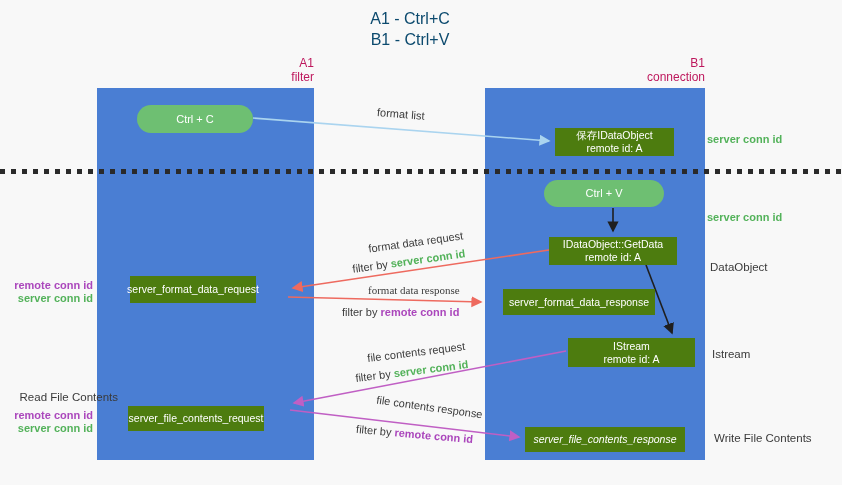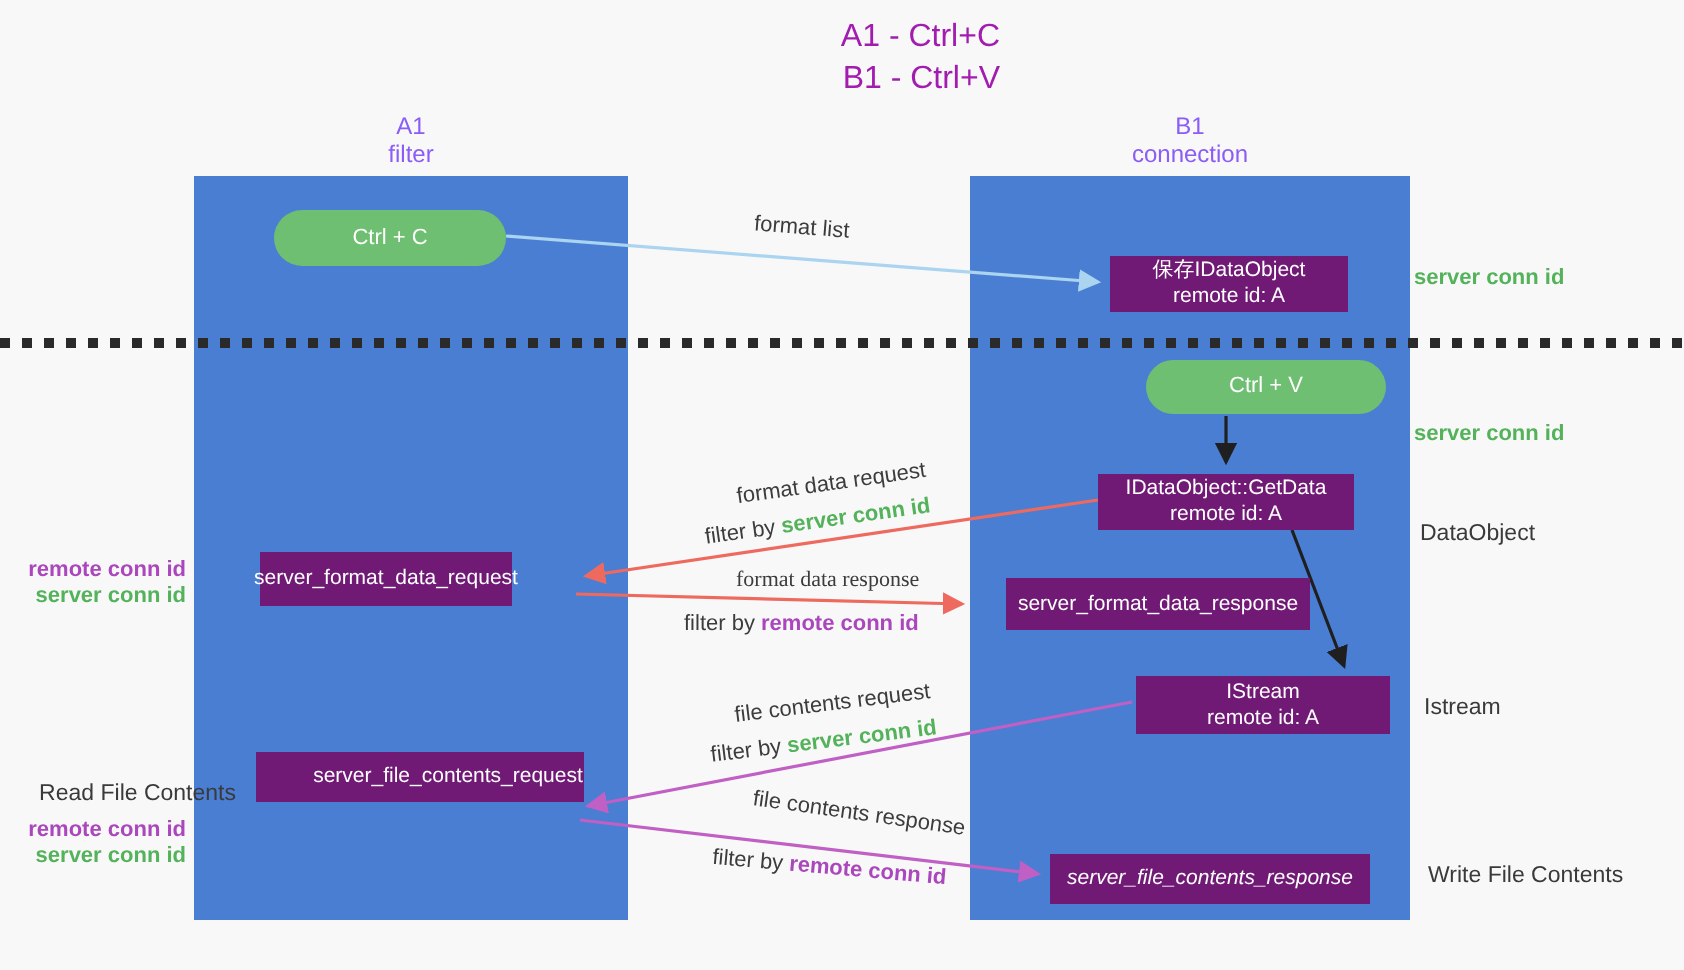--- a/index.html
+++ b/index.html
@@ -1,27 +1,27 @@
 <!DOCTYPE html>
 <html><head>
 <meta charset="utf-8">
 <style>
   html,body{margin:0;padding:0;}
   body{font-family:"Liberation Sans","DejaVu Sans",sans-serif;background:#f7f7f7;}
   .canvas{position:relative;width:842px;height:485px;background:#f8f8f8;overflow:hidden;}
-  .title{position:absolute;left:320px;top:8px;width:180px;text-align:right;
-         font-size:16px;color:#a21caf;line-height:21px;}
-  .lane-header{position:absolute;text-align:center;font-size:12px;color:#8b5cf6;line-height:14px;}
+  .title{position:absolute;left:320px;top:8px;width:180px;text-align:center;
+         font-size:16px;color:#0c4a6e;line-height:21px;}
+  .lane-header{position:absolute;text-align:right;font-size:12px;color:#be185d;line-height:14px;}
   .lane{position:absolute;background:#4a7ed3;}
   .divider{position:absolute;left:0;top:169px;width:842px;height:5px;
            background:repeating-linear-gradient(to right,#2a2a2a 0 5px,transparent 5px 11px);}
   .node{position:absolute;display:flex;flex-direction:column;align-items:center;justify-content:center;
         color:#fff;text-align:center;line-height:13px;}
   .node.green{background:#6ebf72;font-size:11px;border-radius:14px;}
-  .node.orange{background:#701a75;font-size:10.5px;}
+  .node.orange{background:#4d7c0f;font-size:10.5px;}
   .lbl{position:absolute;font-size:11.5px;color:#3a3a3a;white-space:nowrap;}
   .lbl.bold-green{color:#53b25a;font-weight:bold;font-size:11px;}
   .lbl.bold-purple{color:#ab47bc;font-weight:bold;font-size:11px;}
   .lbl.right-align{text-align:right;}
   .arrow-label{position:absolute;font-size:11px;color:#3c3c3c;white-space:nowrap;}
   .arrow-label .green{color:#53b25a;font-weight:bold;}
   .arrow-label .purple{color:#ab47bc;font-weight:bold;}
   svg.overlay{position:absolute;left:0;top:0;pointer-events:none;}
 </style>
 </head>
@@ -74,21 +74,21 @@
 
   <div class="node green" style="left:137px;top:105px;width:116px;height:28px;">
     <div>Ctrl + C</div>
   </div>
 
   <div class="node orange" style="left:555px;top:128px;width:119px;height:28px;">
     <div>保存IDataObject</div>
     <div>remote id: A</div>
   </div>
 
-  <div class="node green" style="left:573px;top:180px;width:120px;height:27px;">
+  <div class="node green" style="left:544px;top:180px;width:120px;height:27px;">
     <div>Ctrl + V</div>
   </div>
 
   <div class="node orange" style="left:549px;top:237px;width:128px;height:28px;">
     <div>IDataObject::GetData</div>
     <div>remote id: A</div>
   </div>
 
   <div class="node orange" style="left:130px;top:276px;width:126px;height:27px;">
     <div>server_format_data_request</div>
@@ -96,21 +96,21 @@
 
   <div class="node orange" style="left:503px;top:289px;width:152px;height:26px;">
     <div>server_format_data_response</div>
   </div>
 
   <div class="node orange" style="left:568px;top:338px;width:127px;height:29px;">
     <div>IStream</div>
     <div>remote id: A</div>
   </div>
 
-  <div class="node orange" style="left:128px;top:376px;width:136px;height:25px;padding-left:28px;">
+  <div class="node orange" style="left:128px;top:406px;width:136px;height:25px;">
     <div>server_file_contents_request</div>
   </div>
 
   <div class="node orange" style="left:525px;top:427px;width:160px;height:25px;font-style:italic;">
     <div>server_file_contents_response</div>
   </div>
 
   <div class="lbl bold-green" style="left:707px;top:133px;">server conn id</div>
   <div class="lbl bold-green" style="left:707px;top:211px;">server conn id</div>
   <div class="lbl" style="left:710px;top:245px;margin-top:16px;">DataObject</div>

